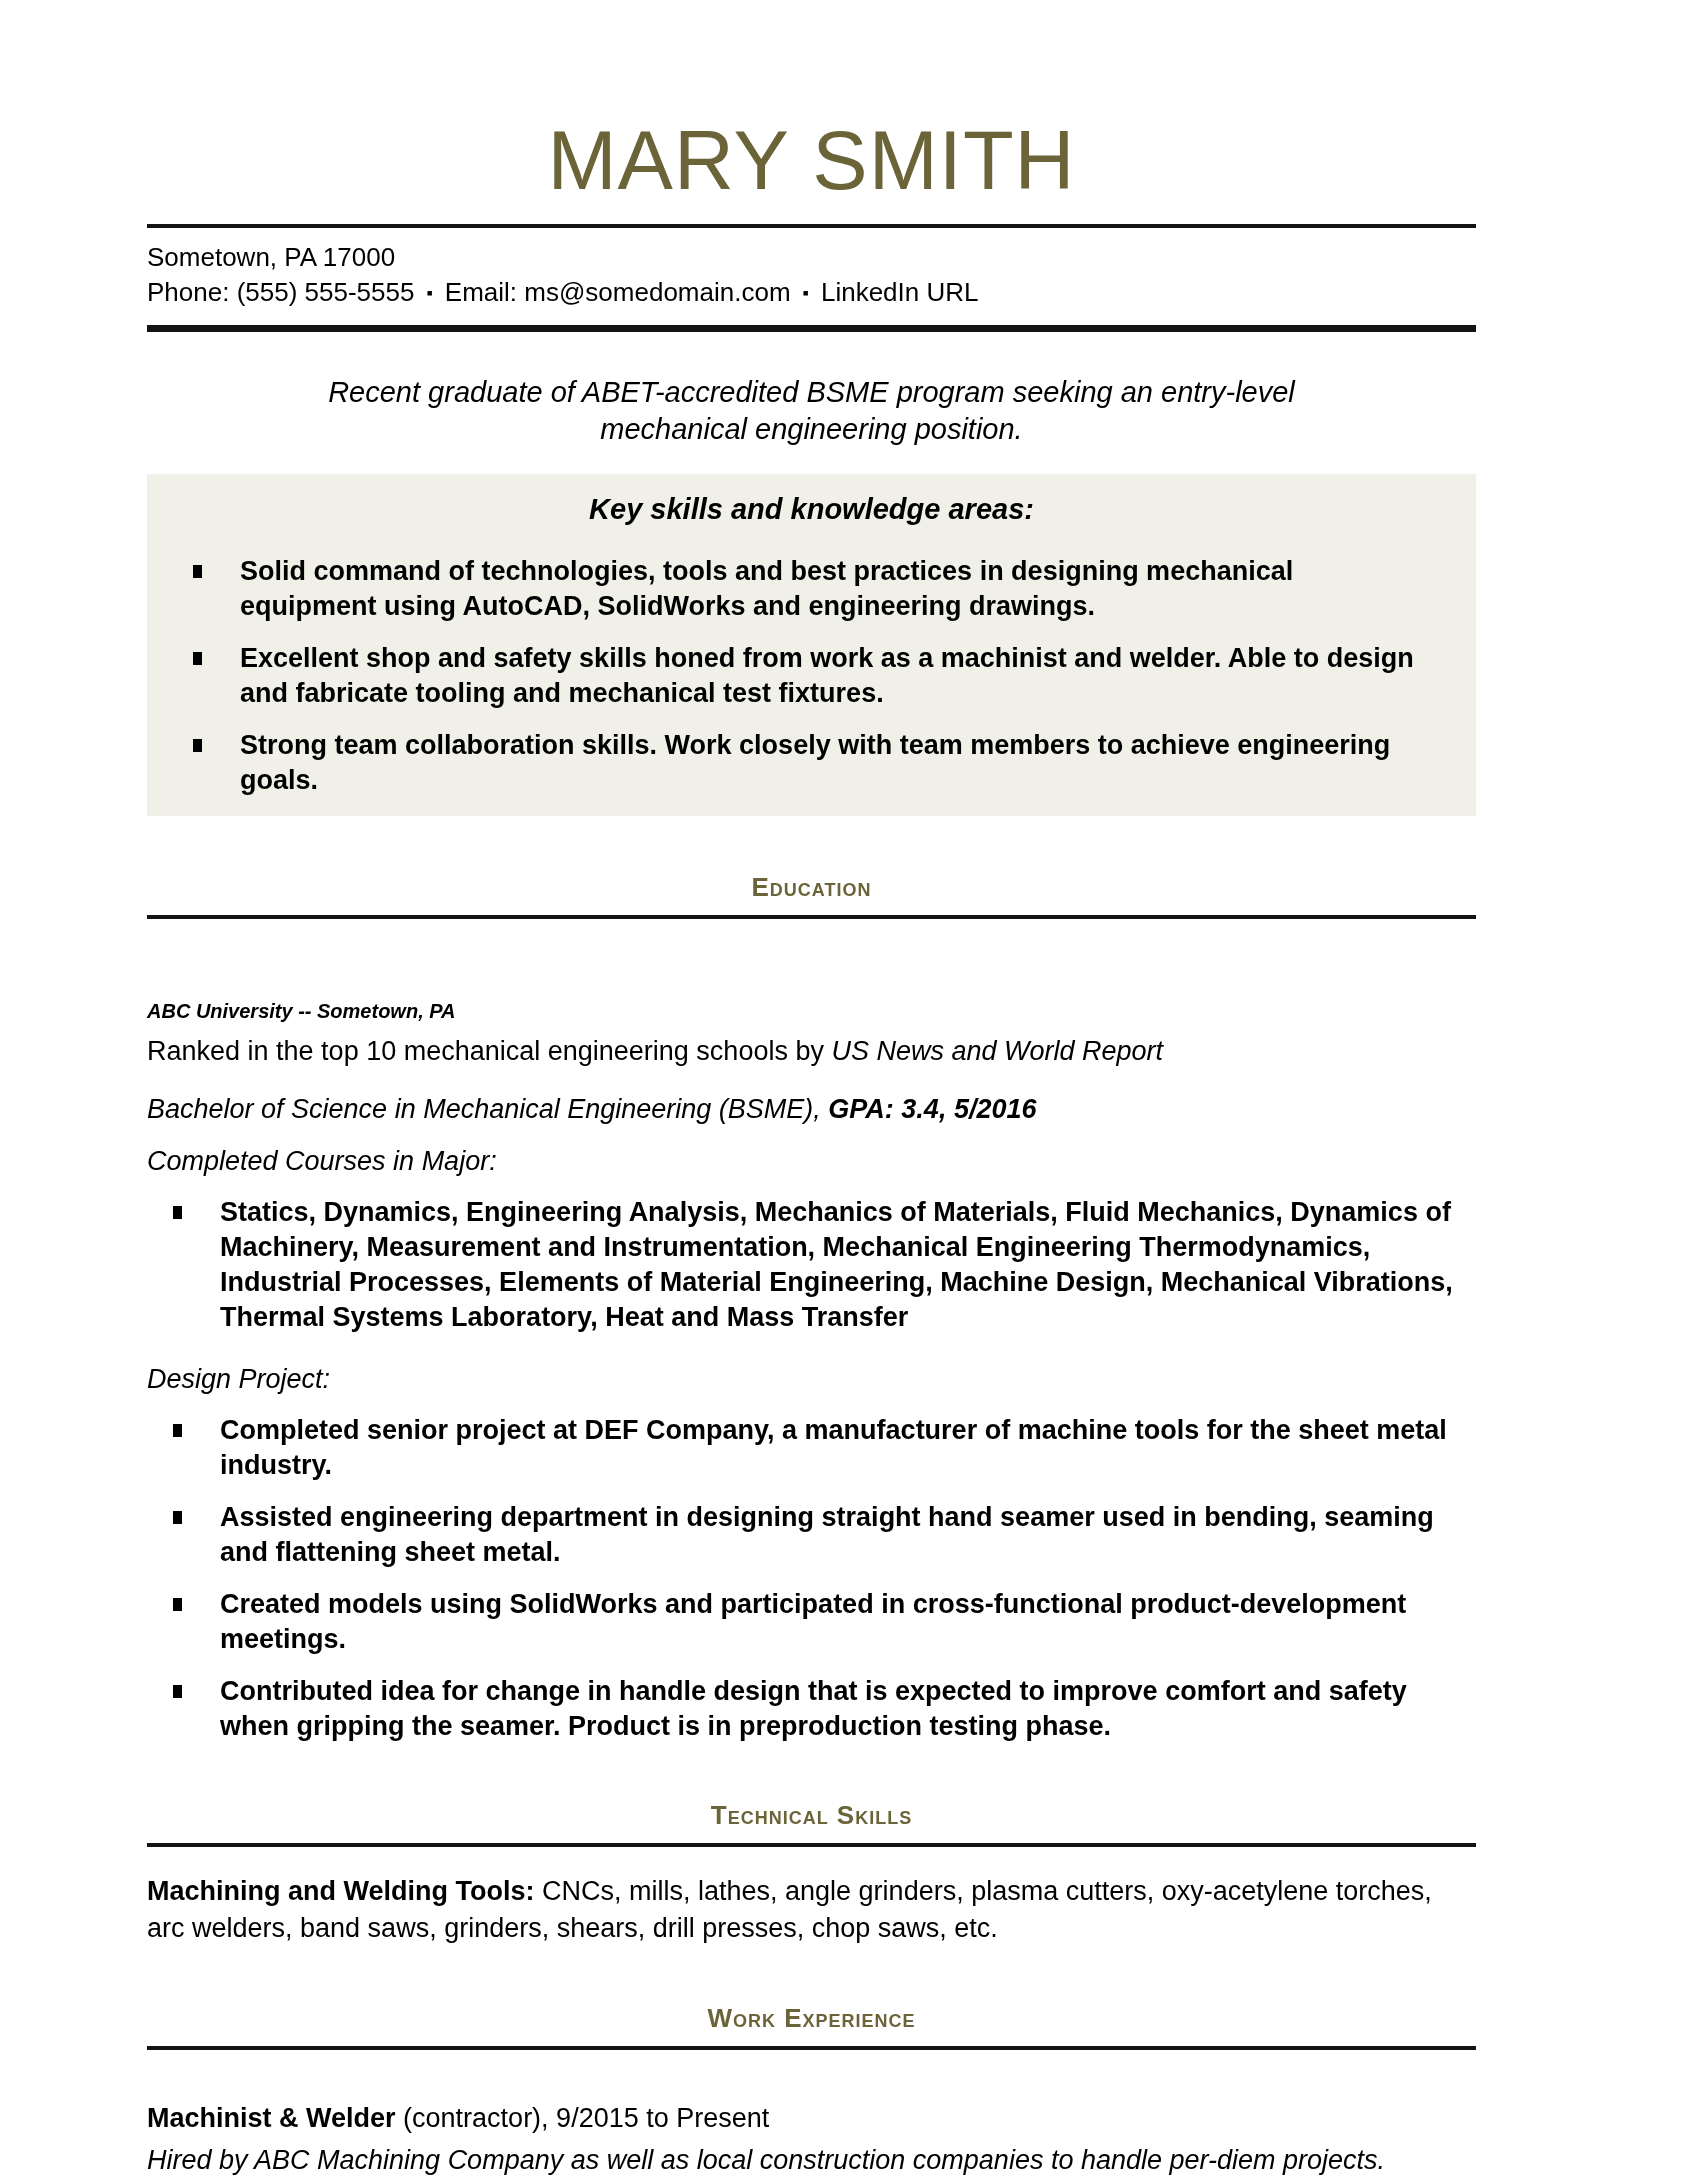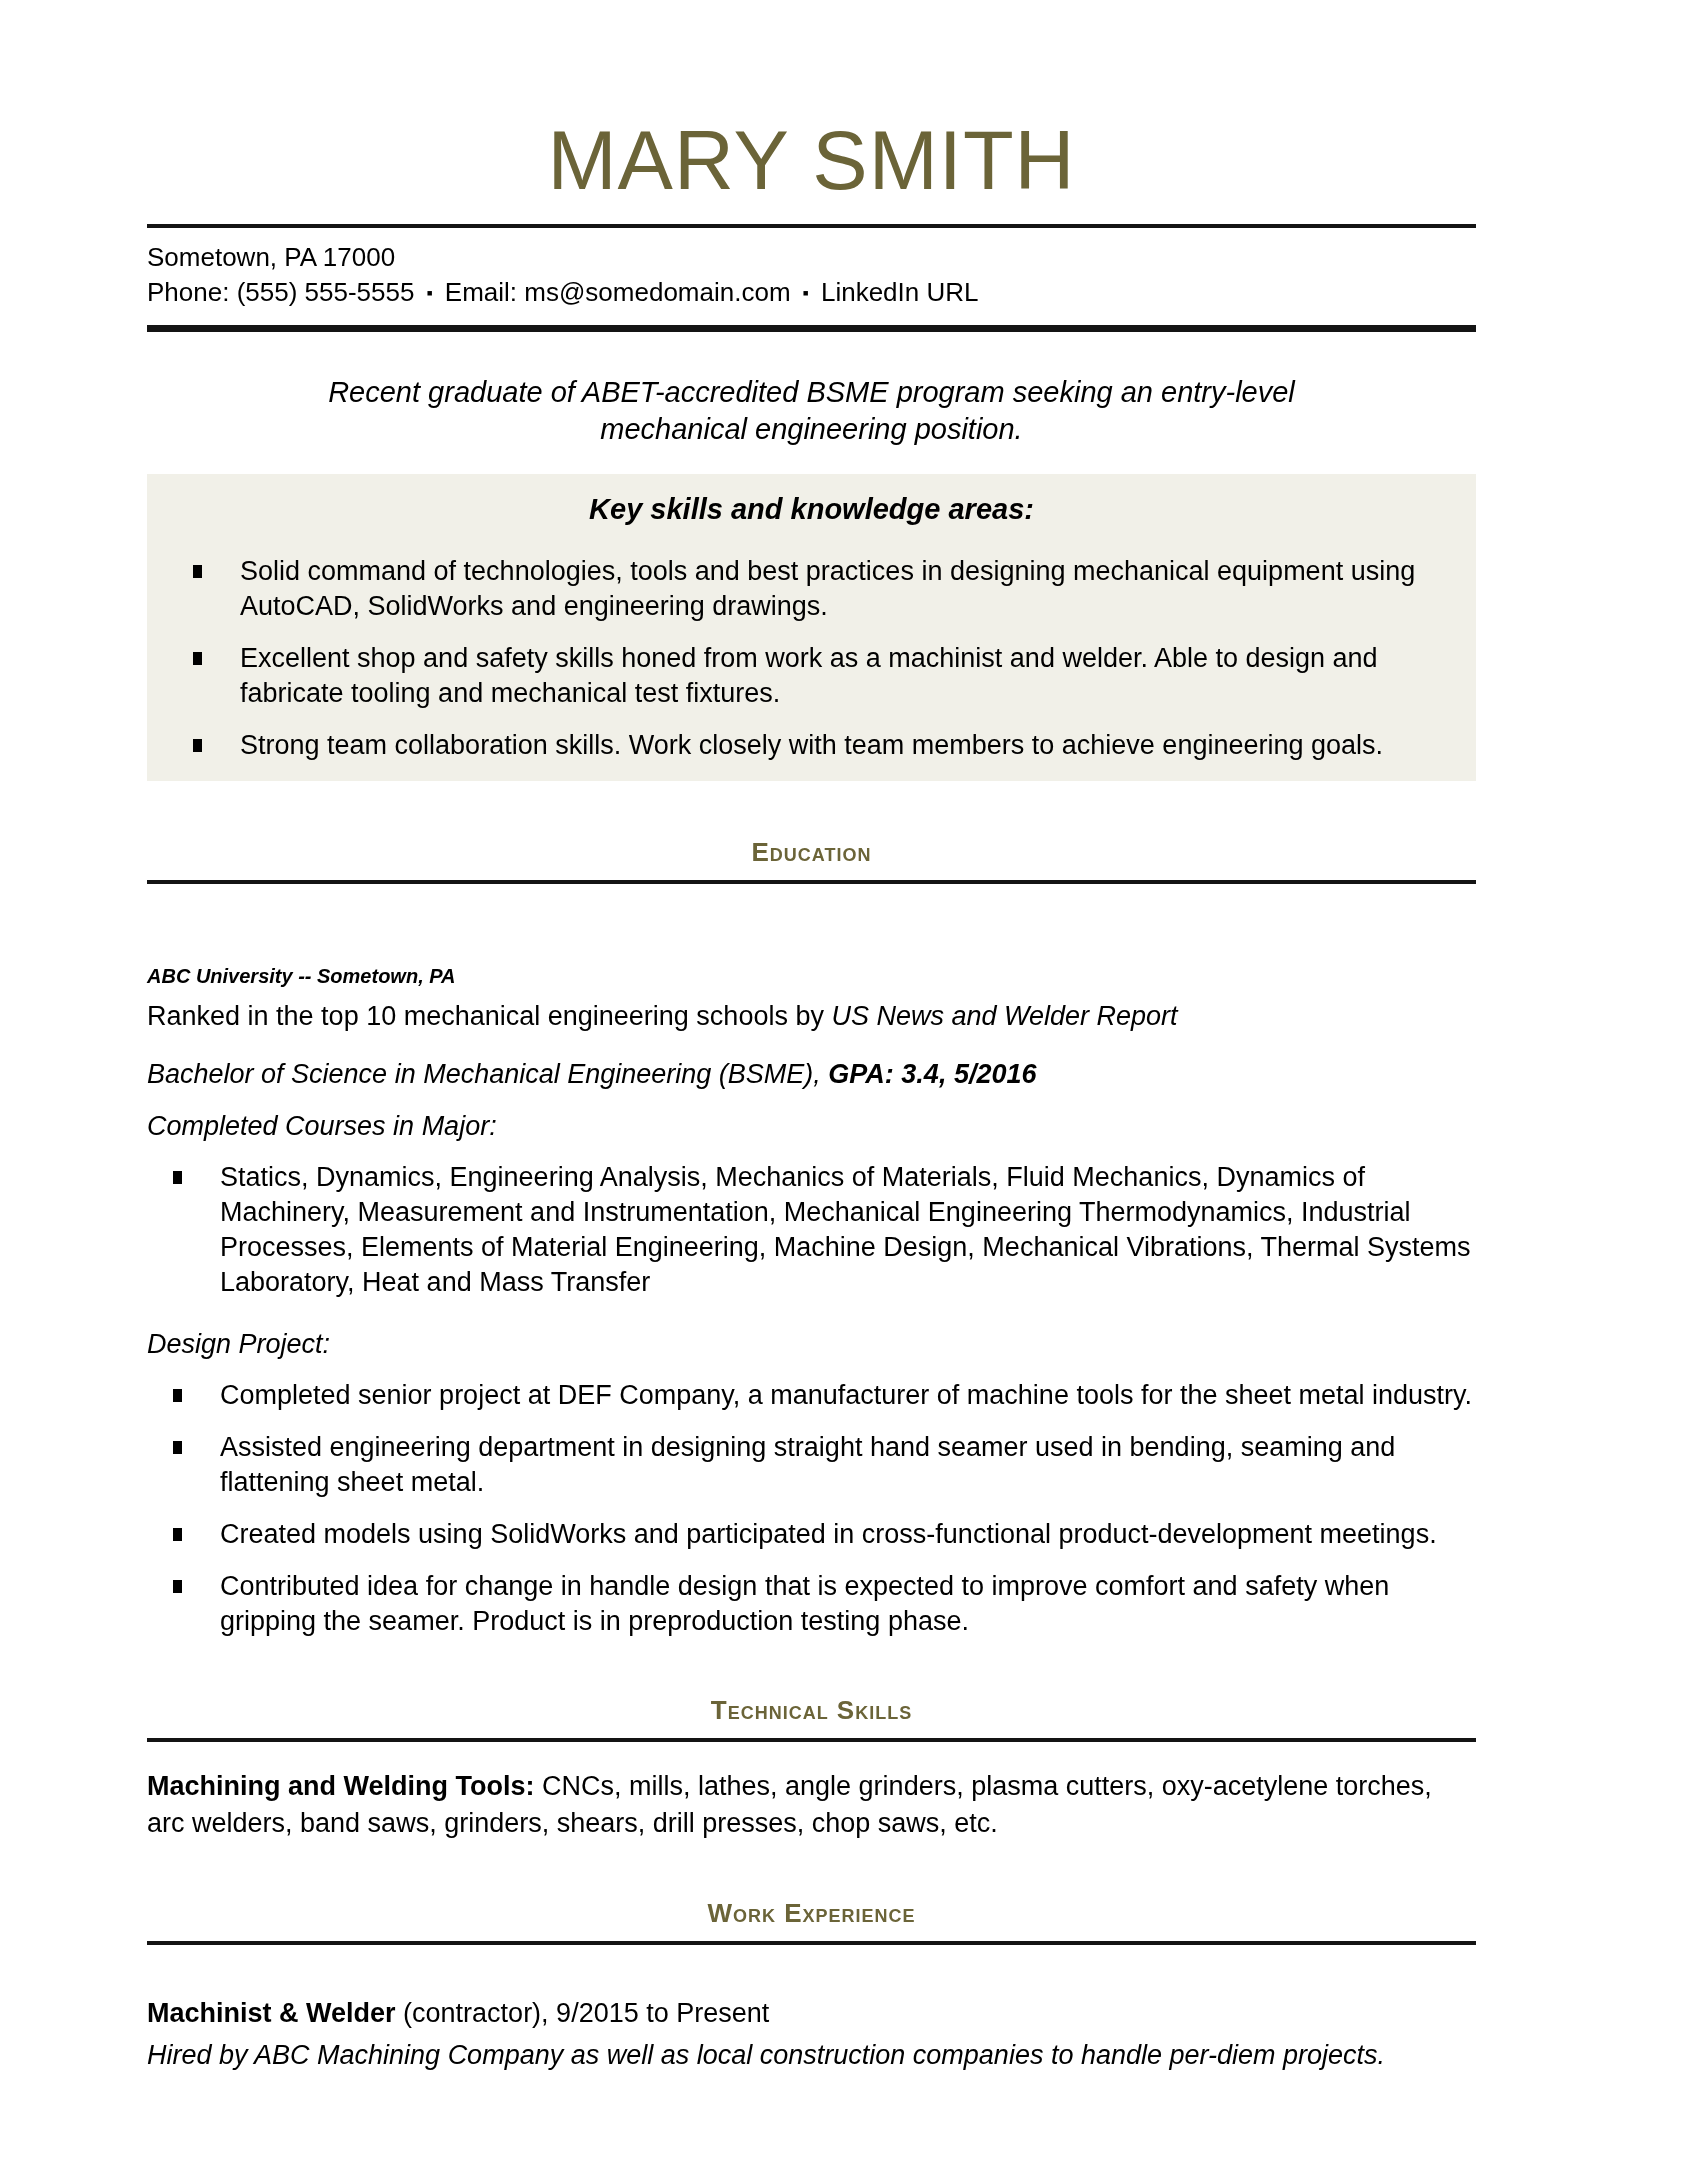--- a/index.html
+++ b/index.html
@@ -59,21 +59,21 @@
   }
   .skills-heading{
     margin:0;
     text-align:center;
     font-size:29px;
     line-height:38px;
     font-style:italic;
     font-weight:700;
   }
   .bullet-list{margin:26px 0 0 0;padding:0;list-style:none;}
-  .bullet-row{display:flex;margin:0 0 17px 0;}
+  .bullet-row{display:flex;margin:0 0 17px 0;font-weight:bold;}
   .bullet-row:last-child{margin-bottom:0;}
   .bullet-marker{
     flex:0 0 auto;
     width:9px;height:13px;
     background:#000;
     margin:11px 0 0 0;
   }
   .skills-box .bullet-marker{margin-left:4px;}
   .bullet-text{flex:1 1 auto;padding-left:38px;line-height:35px;}
   
@@ -141,21 +141,21 @@
         <span class="bullet-text">Strong team collaboration skills. Work closely with team members to achieve engineering goals.</span>
       </li>
     </ul>
   </section>
 
   <section class="section">
     <h2 class="section-heading">Education</h2>
     <div class="section-rule"></div>
 
     <p class="school-line">ABC University -- Sometown, PA</p>
-    <p class="ranked-line"><span>Ranked in the top 10 mechanical engineering schools by</span> <em>US News and Welder Report</em></p>
+    <p class="ranked-line"><span>Ranked in the top 10 mechanical engineering schools by</span> <em>US News and World Report</em></p>
 
     <p class="degree-line"><span>Bachelor of Science in Mechanical Engineering (BSME),</span> <strong>GPA: 3.4, 5/2016</strong></p>
 
     <p class="sub-italic-heading">Completed Courses in Major:</p>
     <div class="bullet-list edu-bullets">
       <div class="bullet-row">
         <span class="bullet-marker"></span>
         <span class="bullet-text">Statics, Dynamics, Engineering Analysis, Mechanics of Materials, Fluid Mechanics, Dynamics of Machinery, Measurement and Instrumentation, Mechanical Engineering Thermodynamics, Industrial Processes, Elements of Material Engineering, Machine Design, Mechanical Vibrations, Thermal Systems Laboratory, Heat and Mass Transfer</span>
       </div>
     </div>

